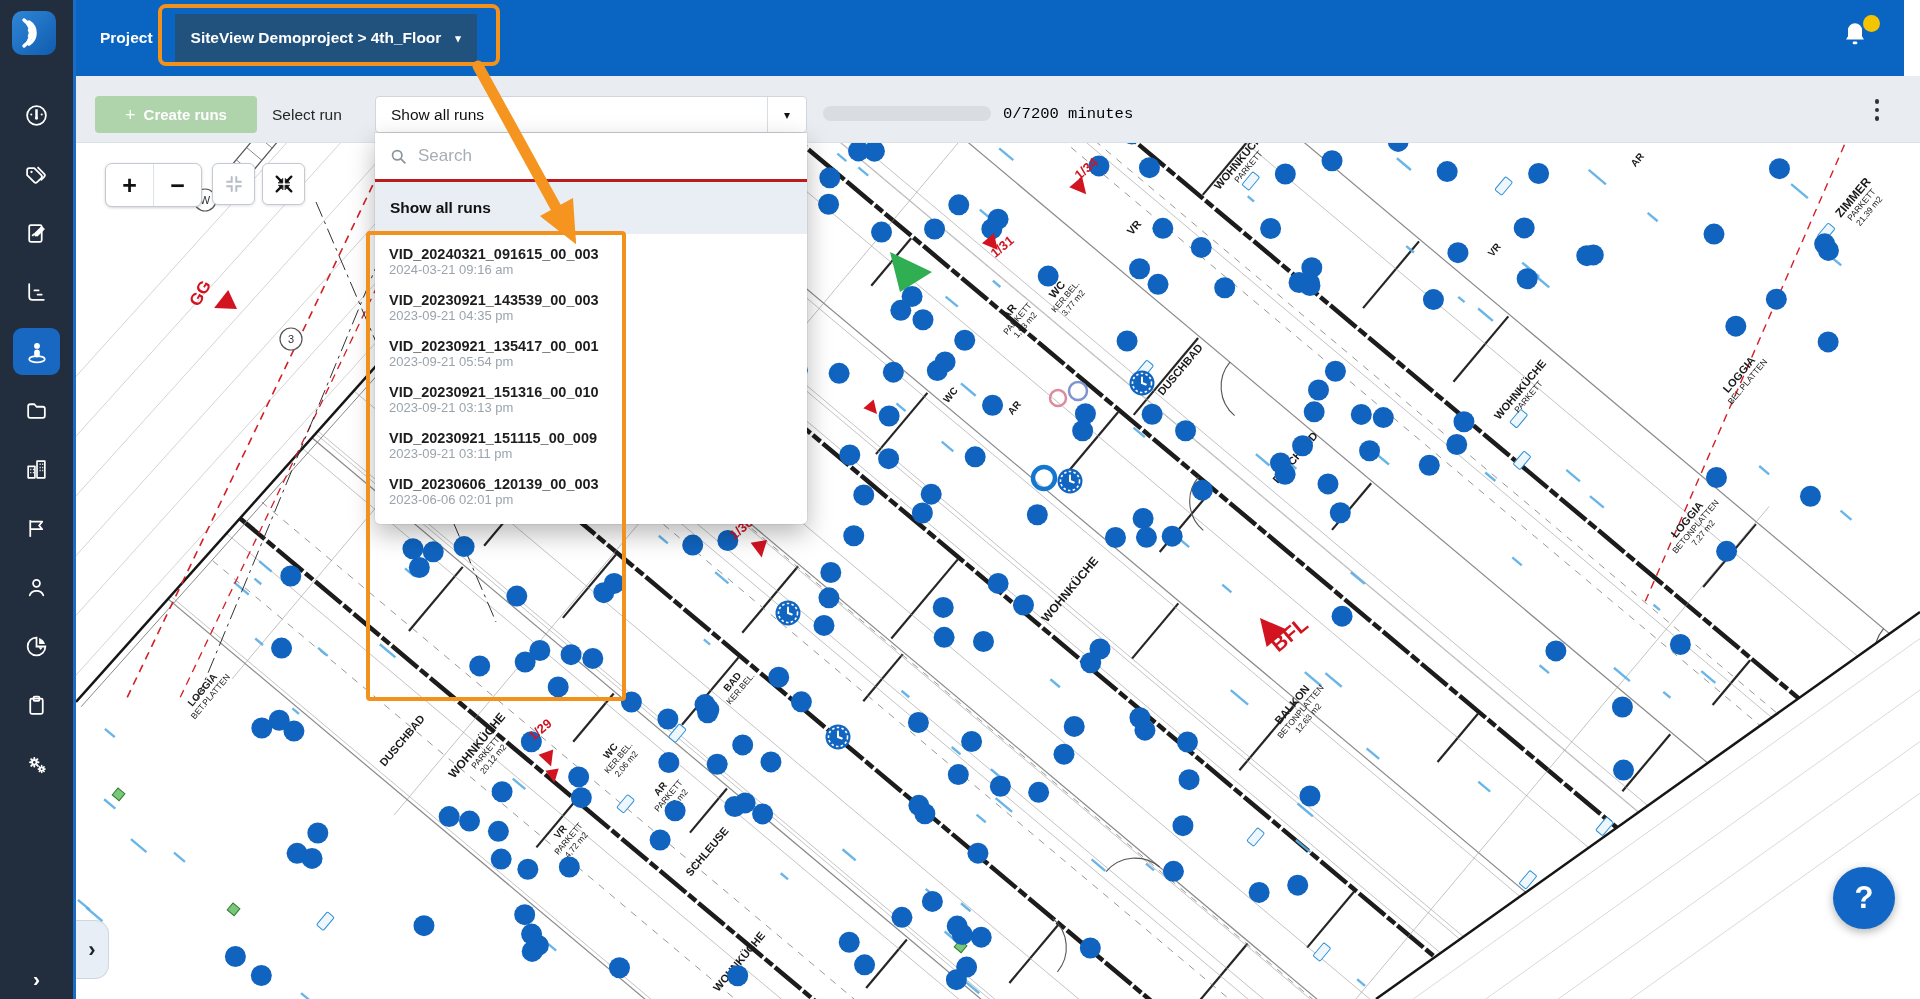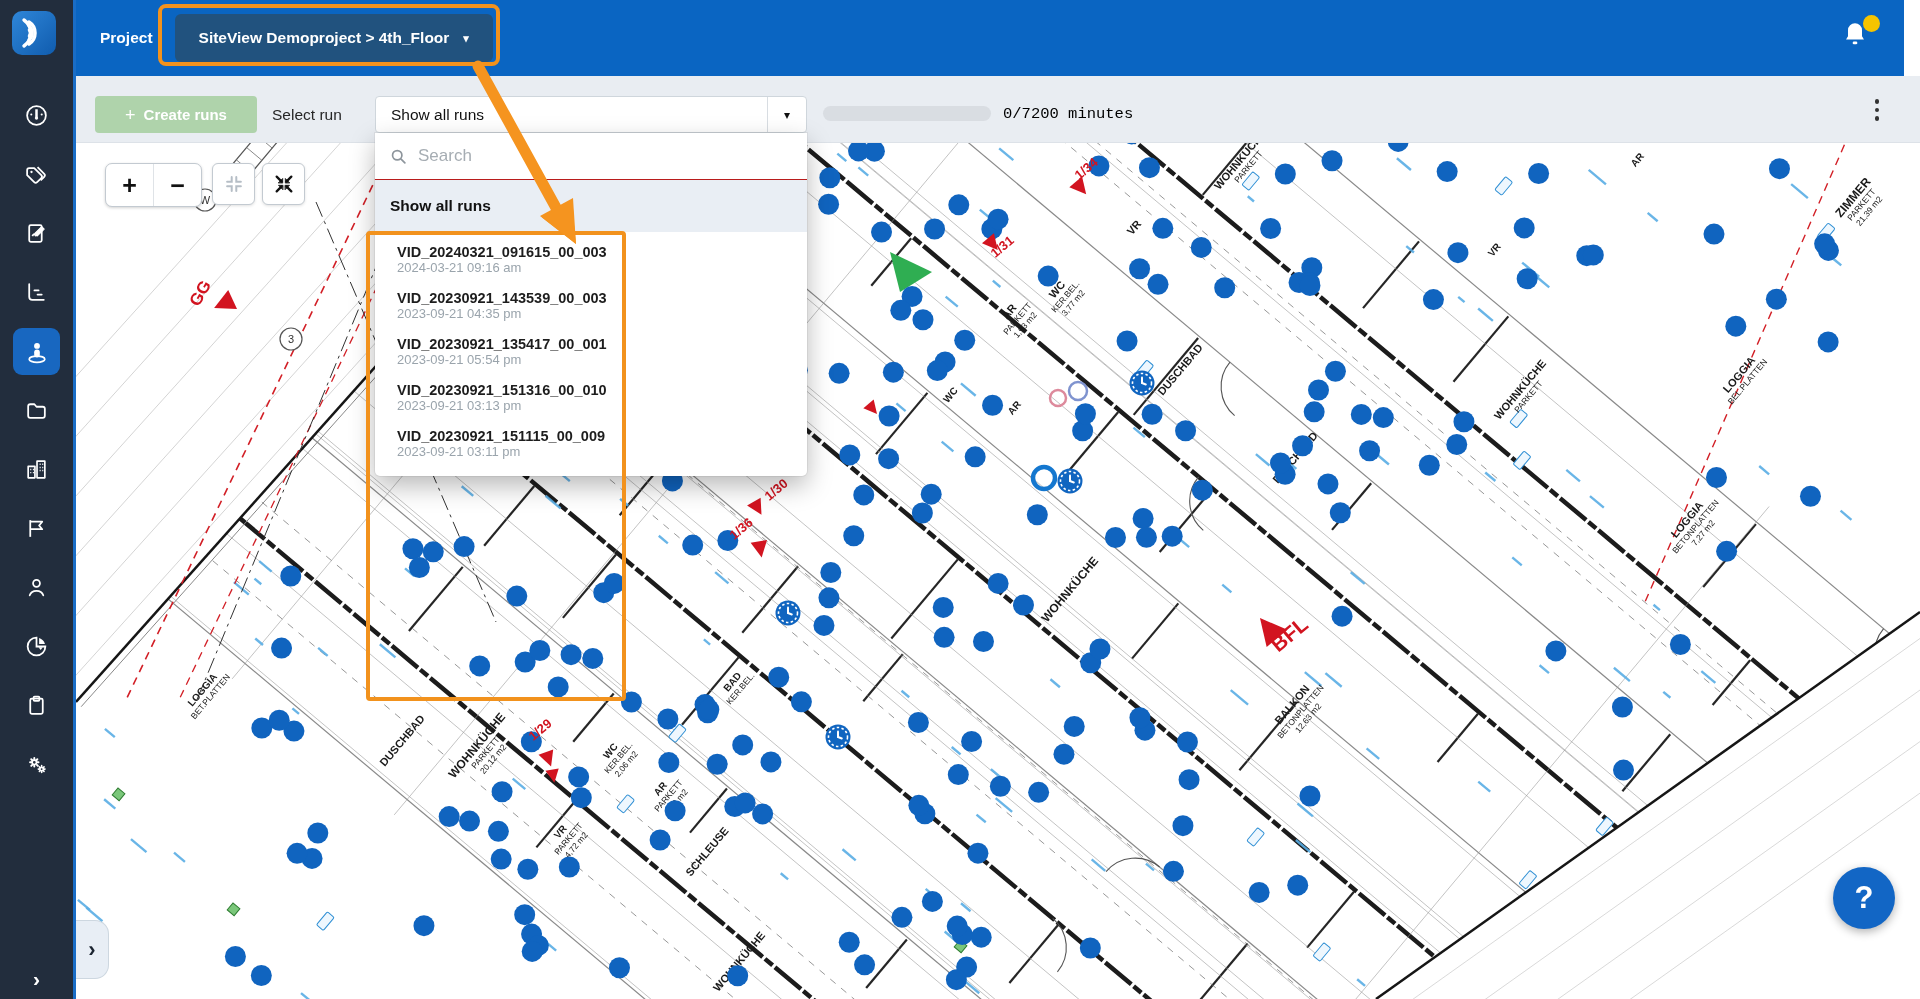--- a/index.html
+++ b/index.html
@@ -8,22 +8,22 @@
   .rail{position:absolute;left:0;top:0;width:73px;height:999px;background:#222d3d;border-right:3px solid #1a6dc6;z-index:6;}
   .logo{position:absolute;left:12px;top:11px;width:44px;height:44px;border-radius:10px;
     background:linear-gradient(135deg,#2f86d8,#105cae);display:flex;align-items:center;justify-content:center;cursor:pointer;}
   .nav-item{position:absolute;left:13px;width:47px;height:47px;border-radius:9px;display:flex;align-items:center;justify-content:center;color:#fff;cursor:pointer;}
   .nav-item.active{background:#1867c0;}
   .nav-item svg{display:block;}
   .rail-chevron{position:absolute;left:0;bottom:8px;width:73px;text-align:center;color:#fff;font-size:21px;font-weight:bold;cursor:pointer;}
   
   .topbar{position:absolute;left:73px;top:0;right:16px;height:76px;background:#0a65c2;z-index:5;display:flex;align-items:center;}
   .project-label{color:#fff;font-size:15.5px;font-weight:700;margin-left:27px;}
-  .project-pill{margin-left:22px;height:48px;background:#21527e;border-radius:6px;display:flex;align-items:center;
-    padding:0 24px;color:#fff;font-size:15.5px;font-weight:600;cursor:pointer;}
+  .project-pill{margin-left:22px;height:48px;background:#21527e;border-radius:0;display:flex;align-items:center;
+    padding:0 16px;color:#fff;font-size:15.5px;font-weight:600;cursor:pointer;}
   .project-pill .caret{margin-left:14px;font-size:11px;}
   .bell{position:absolute;right:28px;top:20px;width:34px;height:34px;cursor:pointer;}
   .bell-dot{position:absolute;right:-4px;top:-5px;width:17px;height:17px;border-radius:50%;background:#f5c400;}
   
   .toolbar{position:absolute;left:73px;top:76px;right:0;height:66px;background:#e9edf2;z-index:4;border-bottom:1px solid #dde2e8;}
   .btn-create{position:absolute;left:22px;top:20px;width:162px;height:37px;background:#afd3ab;border:none;border-radius:4px;
     color:#fff;font-size:15px;font-weight:600;display:flex;align-items:center;justify-content:center;gap:8px;cursor:default;}
   .btn-create .plus{font-size:18px;font-weight:400;line-height:1;}
   .select-run-label{position:absolute;left:199px;top:30px;font-size:15.5px;font-weight:400;color:#262626;}
   .run-select{position:absolute;left:302px;top:20px;width:432px;height:37px;background:#fff;border:1px solid #cfd6dc;border-radius:4px;
@@ -43,26 +43,26 @@
   .zoomgroup button:first-child{border-right:1px solid #dfe3e7;}
   .fitbtn{position:absolute;top:21px;width:43px;height:42px;background:#fff;border:1px solid #c3cad1;border-radius:6px;
     display:flex;align-items:center;justify-content:center;cursor:pointer;box-shadow:0 1px 3px rgba(0,0,0,.12);padding:0;}
   .map-collapse{position:absolute;left:0;top:778px;width:32px;height:57px;background:#e8eef5;border:1px solid #cdd7e0;border-left:none;
     border-radius:0 14px 14px 0;display:flex;align-items:center;justify-content:center;font-size:22px;font-weight:700;color:#1b2430;cursor:pointer;}
   .help-fab{position:absolute;right:25px;bottom:70px;width:62px;height:62px;border-radius:50%;background:#1266c5;color:#fff;
     font-size:31px;font-weight:700;display:flex;align-items:center;justify-content:center;cursor:pointer;box-shadow:0 3px 10px rgba(0,0,0,.3);border:none;}
   
   .panel{position:absolute;left:375px;top:133px;width:432px;background:#fff;z-index:7;border-radius:0 0 5px 5px;
     box-shadow:0 10px 26px rgba(0,0,0,.28),0 0 0 1px rgba(0,0,0,.05);}
-  .search-row{height:46px;display:flex;align-items:center;border-bottom:1px solid #b91c1c;}
+  .search-row{height:46px;display:flex;align-items:center;border-bottom:3px solid #b91c1c;}
   .search-row svg{margin-left:15px;}
   .search-row input{border:none;outline:none;font-size:17px;color:#333;margin-left:9px;flex:1;font-family:"Liberation Sans",sans-serif;background:transparent;}
   .search-row input::placeholder{color:#a6adb3;}
   .showall-row{height:52px;background:#e9eef4;display:flex;align-items:center;padding-left:15px;font-size:15.5px;font-weight:700;color:#111;cursor:pointer;}
-  .run-list{padding:4px 0 10px 8px;}
+  .run-list{padding:4px 0 10px 0;}
   .run-item{padding:8px 14px 7px 14px;cursor:pointer;}
   .run-item .rname{font-size:14.5px;font-weight:600;color:#1d1d1d;}
   .run-item .rtime{font-size:13px;color:#9aa4ac;}
   
   .annot{position:absolute;left:0;top:0;width:1920px;height:999px;z-index:9;pointer-events:none;}
 </style>
 </head>
 <body>
 
 <nav class="rail">
@@ -833,20 +833,24 @@
         <div class="rtime">2023-09-21 05:54 pm</div>
       </div>
       <div class="run-item">
         <div class="rname">VID_20230921_151316_00_010</div>
         <div class="rtime">2023-09-21 03:13 pm</div>
       </div>
       <div class="run-item">
         <div class="rname">VID_20230921_151115_00_009</div>
         <div class="rtime">2023-09-21 03:11 pm</div>
       </div>
+      <div class="run-item">
+        <div class="rname">VID_20230606_120139_00_003</div>
+        <div class="rtime">2023-06-06 02:01 pm</div>
+      </div>
     </div>
 </div>
 
 <svg class="annot">
   <rect x="160" y="6" width="338" height="58" rx="6" fill="none" stroke="#F2921D" stroke-width="4"></rect>
   <rect x="368" y="233" width="256" height="466" rx="2" fill="none" stroke="#F2921D" stroke-width="4"></rect>
   <g>
     <line x1="478" y1="66" x2="556.7" y2="209" stroke="#F5941F" stroke-width="11" stroke-linecap="round"></line>
     <polygon points="576,244 541.8,217.2 571.6,200.8" fill="#F5941F"></polygon>
     <polygon points="576,244 540,216 573,198" fill="#F5941F"></polygon>

